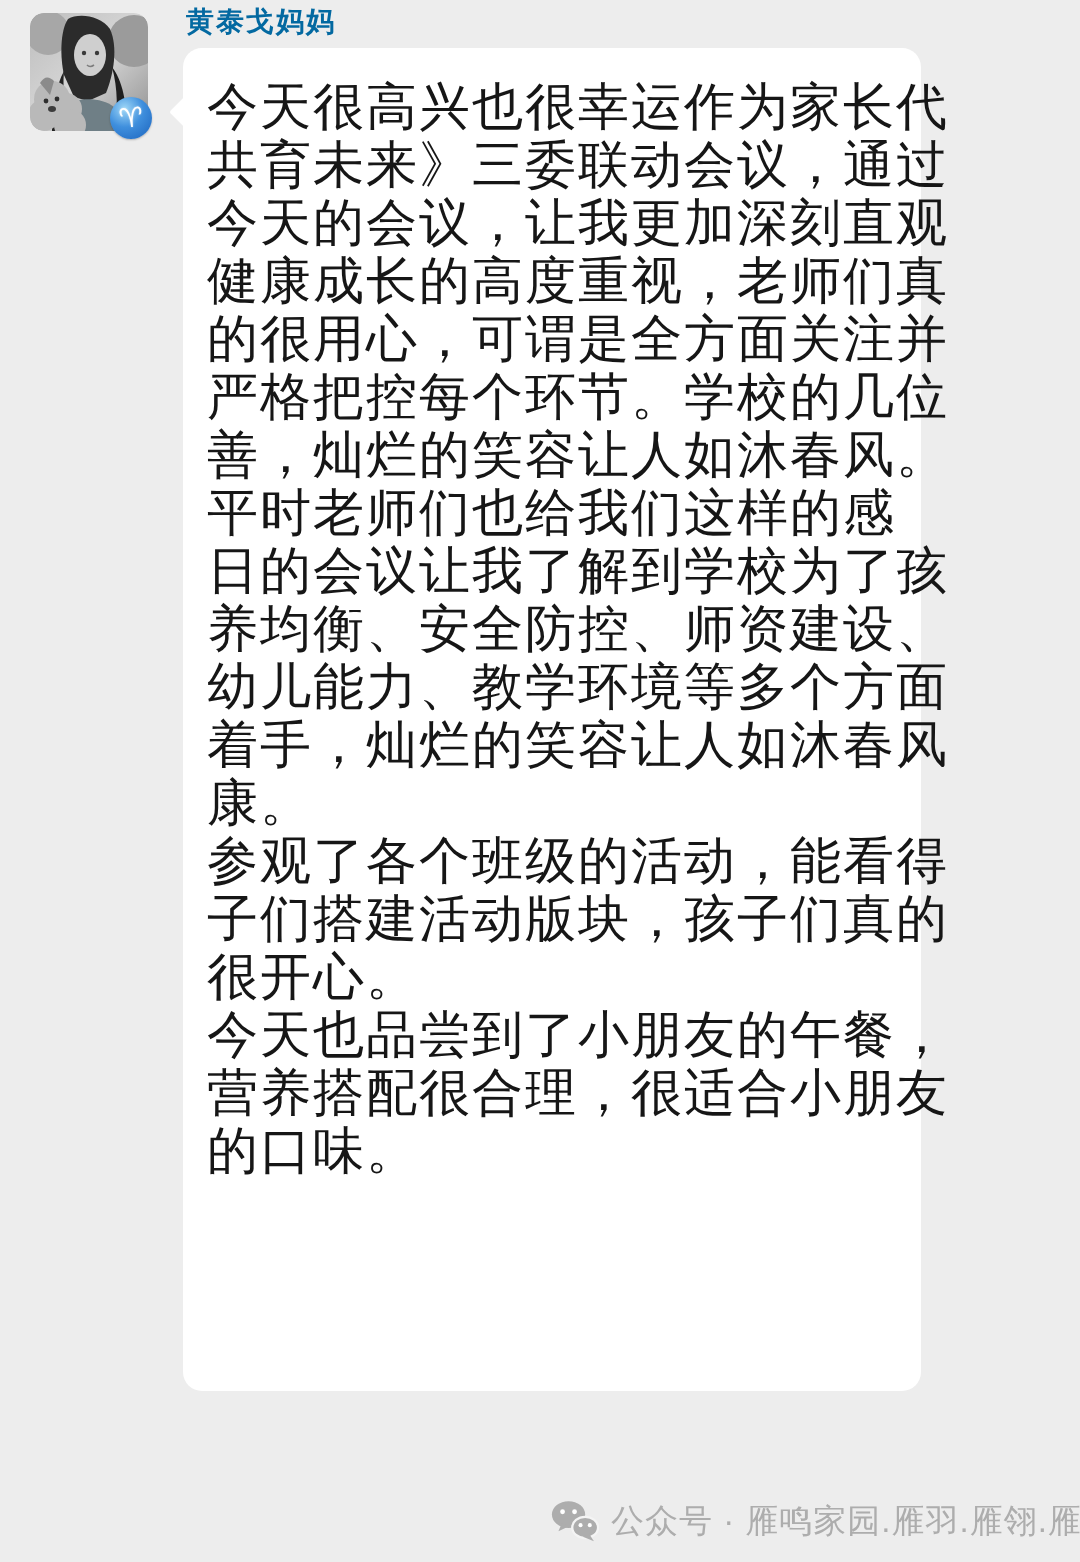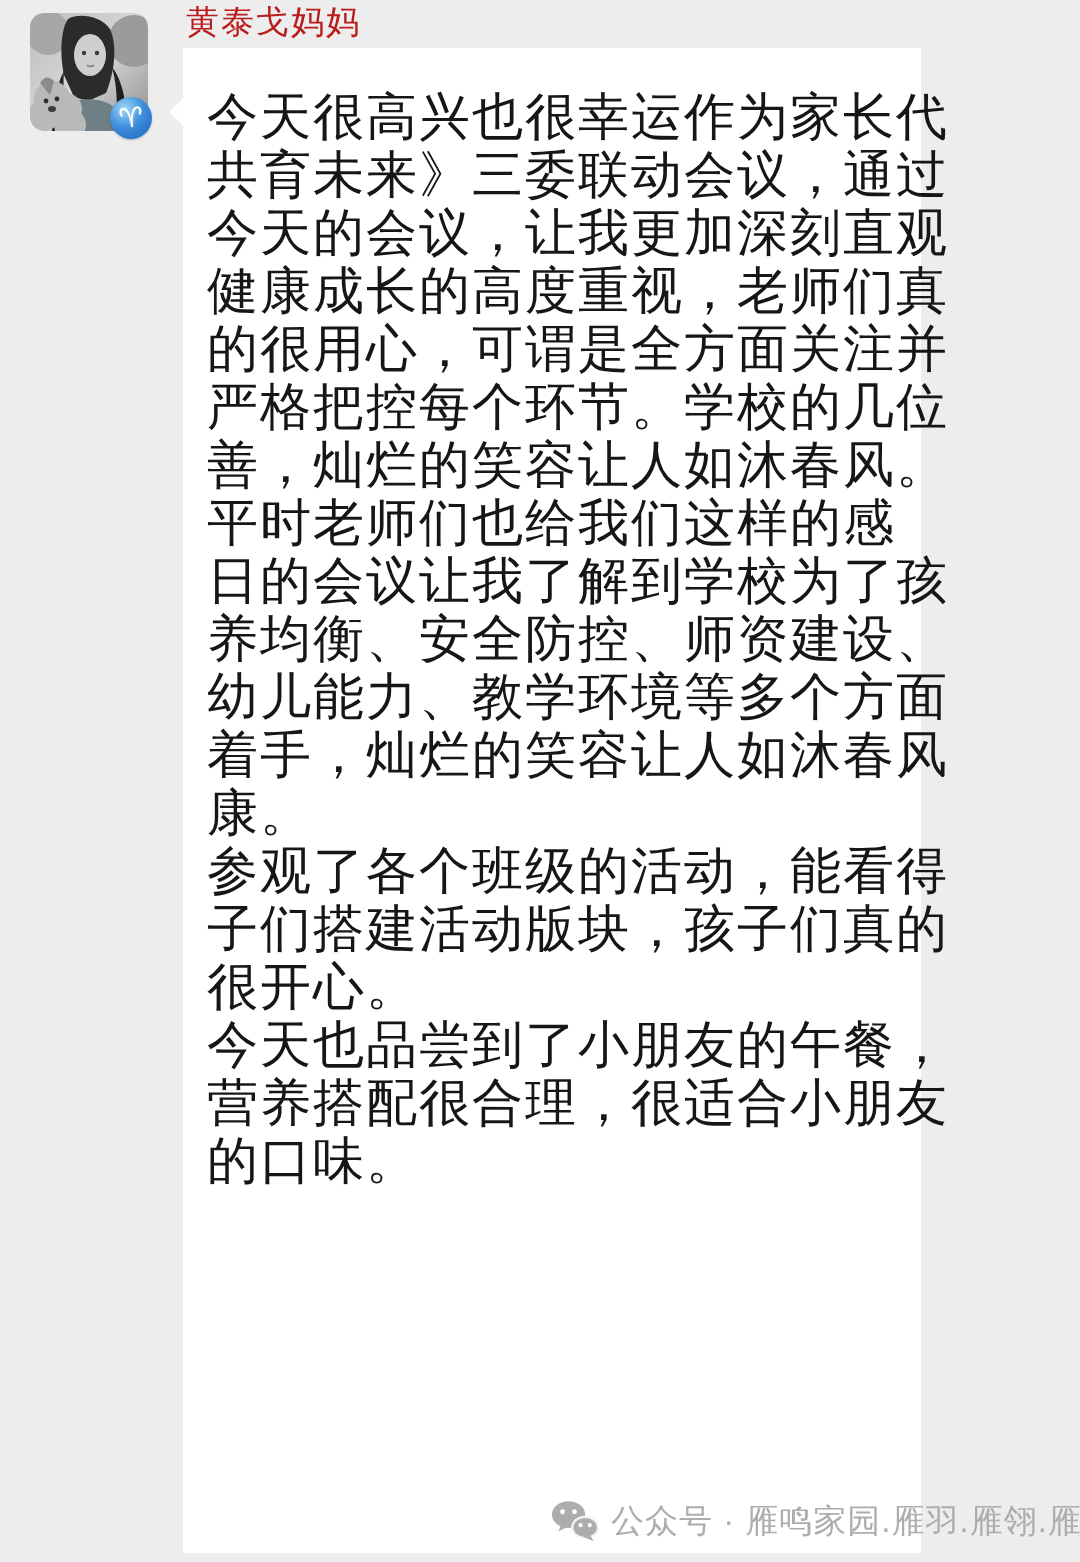--- a/index.html
+++ b/index.html
@@ -52,37 +52,38 @@
     line-height: 1;
     transform: rotate(-6deg);
     text-shadow: 0 0 2px rgba(255,255,255,0.6);
   }
 
   
   .sender-name {
     position: absolute;
     left: 186px;
     top: 2px;
-    font-size: 33px;
+    font-size: 28px;
     line-height: 40px;
-    color: #b91c1c;
+    color: #0369a1;
     letter-spacing: 2px;
+    font-weight: bold;
   }
 
   
   .bubble {
     position: absolute;
     left: 183px;
     top: 48px;
     width: 738px;
-    height: 1505px;
+    height: 1343px;
     background: #ffffff;
-    border-radius: 0;
+    border-radius: 19px;
     box-sizing: border-box;
-    padding: 40px 20px 0 24px;
+    padding: 30px 20px 0 24px;
   }
   .bubble-tail {
     position: absolute;
     left: -9px;
     top: 52px;
     width: 24px;
     height: 24px;
     background: #ffffff;
     transform: rotate(45deg);
     border-radius: 3px;

